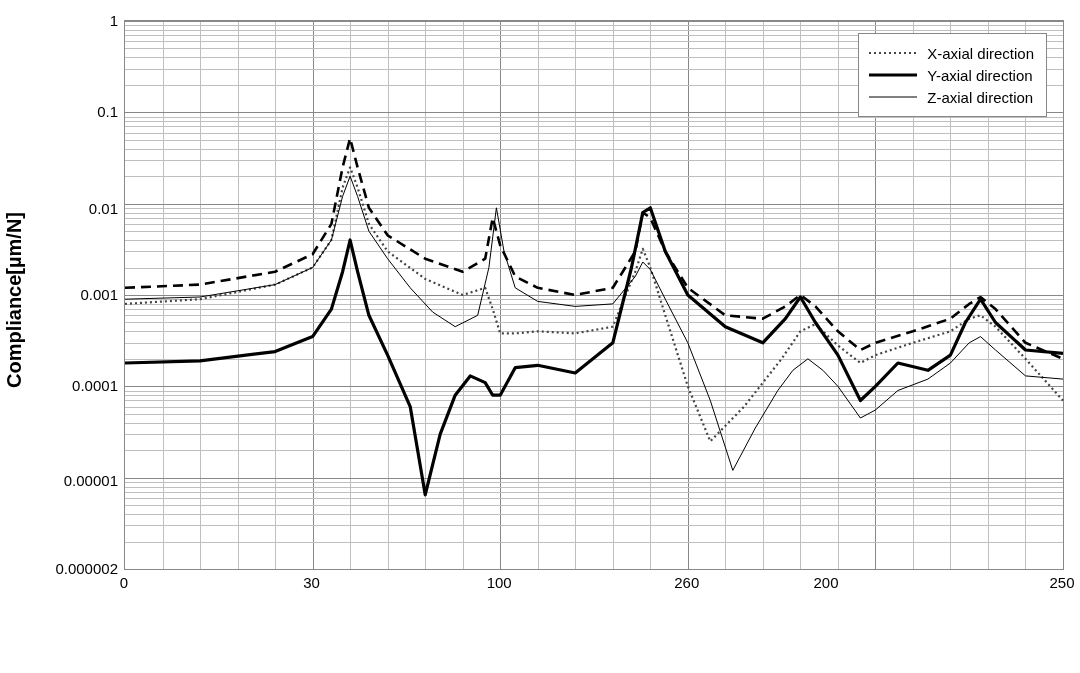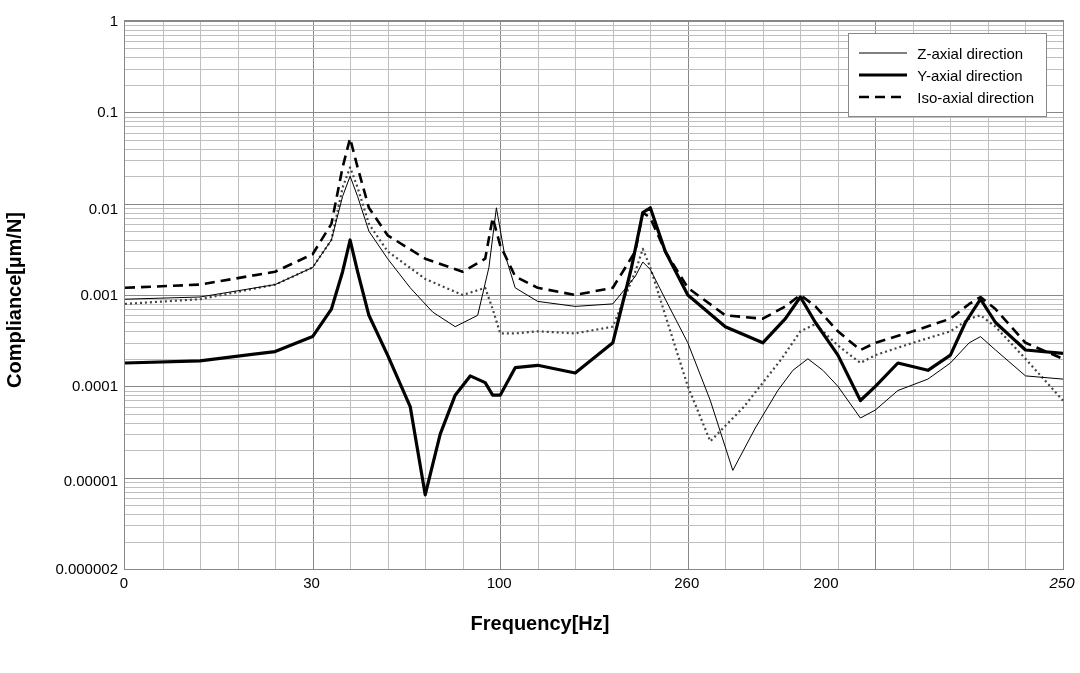--- a/index.html
+++ b/index.html
@@ -77,21 +77,20 @@
     width:48px;height:16px;margin-right:10px;position:relative;
   }
   .legend-swatch svg{width:48px;height:16px;display:block;}
 </style>
 </head>
 <body>
 
 <div class="chart-wrap">
 
   <div class="ylabel">Compliance[µm/N]</div>
-  <div class="xlabel">Frequency[Hz]</div>
 
   <div class="plot">
     <div class="vgrid" id="vgrid">
         <div class="vline" style="left: 37.52px;"></div>
         <div class="vline" style="left: 75.04px;"></div>
         <div class="vline" style="left: 112.56px;"></div>
         <div class="vline" style="left: 150.08px;"></div>
         <div class="vline" style="left: 187.6px; border-left-color: rgb(136, 136, 136);"></div>
         <div class="vline" style="left: 225.12px;"></div>
         <div class="vline" style="left: 262.64px;"></div>
@@ -174,51 +173,51 @@
         <path d="M0.0 282.9 L75.0 278.2 L150.1 263.6 L187.6 246.5 L206.4 219.0 L217.6 166.6 L225.1 146.3 L232.6 166.6 L243.9 202.9 L262.6 230.4 L300.2 257.9 L337.7 274.0 L360.2 266.8 L367.7 288.1 L375.2 312.4 L390.2 312.4 L412.7 310.3 L450.2 312.4 L487.8 305.7 L510.3 250.7 L517.8 227.9 L525.3 246.5 L540.3 294.3 L562.8 365.3 L585.3 420.3 L619.1 385.6 L656.6 337.8 L675.4 310.3 L690.4 303.1 L712.9 324.5 L735.4 342.0 L750.4 334.1 L787.9 321.8 L825.4 310.3 L844.2 297.7 L855.5 294.3 L870.5 305.7 L900.5 337.8 L938.0 379.5 " fill="none" stroke="#444" stroke-width="2.2" stroke-dasharray="2 3" stroke-linejoin="round"></path>
         <path d="M0.0 342.0 L75.0 339.9 L150.1 330.6 L187.6 315.6 L206.4 288.1 L217.6 250.7 L225.1 219.0 L232.6 250.7 L243.9 294.3 L262.6 334.1 L285.2 385.6 L300.2 473.8 L315.2 413.1 L330.2 374.2 L345.2 354.9 L360.2 361.6 L367.7 374.2 L375.2 374.2 L390.2 346.7 L412.7 344.3 L450.2 352.0 L487.8 321.8 L506.5 246.5 L517.8 191.5 L525.3 186.8 L540.3 230.4 L562.8 274.0 L600.3 305.7 L637.8 321.8 L660.4 297.7 L675.4 276.0 L690.4 301.5 L712.9 334.1 L735.4 379.5 L750.4 365.3 L772.9 342.0 L802.9 349.3 L825.4 334.1 L840.4 301.5 L855.5 278.2 L870.5 301.5 L900.5 329.0 L938.0 332.3 " fill="none" stroke="#000" stroke-width="3.2" stroke-linejoin="round"></path>
         <path d="M0.0 278.2 L75.0 276.0 L150.1 263.6 L187.6 246.5 L206.4 219.0 L217.6 175.4 L225.1 155.2 L232.6 175.4 L243.9 210.2 L262.6 237.7 L285.2 266.8 L307.7 291.1 L330.2 305.7 L352.7 294.3 L363.9 246.5 L371.4 186.8 L379.0 230.4 L390.2 266.8 L412.7 280.4 L450.2 285.4 L487.8 282.9 L510.3 255.4 L517.8 241.0 L525.3 248.5 L540.3 278.2 L562.8 321.8 L585.3 379.5 L607.8 449.4 L630.3 407.0 L652.8 369.5 L667.9 349.3 L682.9 337.8 L697.9 349.3 L712.9 365.3 L735.4 397.0 L750.4 389.0 L772.9 369.5 L802.9 358.1 L825.4 342.0 L844.2 321.8 L855.5 315.6 L870.5 329.0 L900.5 354.9 L938.0 358.1 " fill="none" stroke="#000" stroke-width="1" stroke-linejoin="round"></path>
         <path d="M0.0 266.8 L75.0 263.6 L150.1 250.7 L187.6 233.2 L206.4 202.9 L217.6 146.3 L225.1 117.3 L232.6 146.3 L243.9 186.8 L262.6 214.3 L300.2 237.7 L337.7 250.7 L360.2 237.7 L367.7 196.8 L375.2 224.3 L390.2 255.4 L412.7 266.8 L450.2 274.0 L487.8 266.8 L510.3 230.4 L517.8 191.5 L525.3 196.8 L540.3 230.4 L562.8 266.8 L600.3 294.3 L637.8 297.7 L660.4 285.4 L675.4 274.0 L690.4 285.4 L712.9 310.3 L735.4 329.0 L750.4 321.8 L787.9 310.3 L825.4 297.7 L844.2 282.9 L855.5 276.0 L870.5 288.1 L900.5 321.8 L938.0 337.8 " fill="none" stroke="#000" stroke-width="2.6" stroke-dasharray="10 6" stroke-linejoin="round"></path>
       </svg>
 
     <div class="legend-box" id="legend">
         <div class="legend-row">
           <div class="legend-swatch">
             <svg viewBox="0 0 48 16">
-              <path d="M0 8 L48 8" fill="none" stroke="#000" stroke-width="1"></path>
+              <path d="M0 8 L48 8" fill="none" stroke="#444" stroke-width="2.2" stroke-dasharray="2 3"></path>
             </svg>
           </div>
-          <span>Z-axial direction</span>
+          <span>X-axial direction</span>
         </div>
         <div class="legend-row">
           <div class="legend-swatch">
             <svg viewBox="0 0 48 16">
               <path d="M0 8 L48 8" fill="none" stroke="#000" stroke-width="3.2"></path>
             </svg>
           </div>
           <span>Y-axial direction</span>
         </div>
         <div class="legend-row">
           <div class="legend-swatch">
             <svg viewBox="0 0 48 16">
-              <path d="M0 8 L48 8" fill="none" stroke="#000" stroke-width="2.6" stroke-dasharray="10 6"></path>
+              <path d="M0 8 L48 8" fill="none" stroke="#000" stroke-width="1"></path>
             </svg>
           </div>
-          <span>Iso-axial direction</span>
+          <span>Z-axial direction</span>
         </div>
       </div>
   </div>
 
   <div id="xticks">
       <div class="xtick" style="left: 124px;">0</div>
       <div class="xtick" style="left: 311.6px;">30</div>
       <div class="xtick" style="left: 499.2px;">100</div>
       <div class="xtick" style="left: 686.8px;">260</div>
       <div class="xtick" style="left: 826px;">200</div>
-      <div class="xtick" style="left: 1062px; font-style: italic;">250</div>
+      <div class="xtick" style="left: 1062px;">250</div>
     </div>
   <div id="yticks">
       <div class="ytick" style="top: 20px;">1</div>
       <div class="ytick" style="top: 111.333px;">0.1</div>
       <div class="ytick" style="top: 208px;">0.01</div>
       <div class="ytick" style="top: 294px;">0.001</div>
       <div class="ytick" style="top: 385.333px;">0.0001</div>
       <div class="ytick" style="top: 480px;">0.00001</div>
       <div class="ytick" style="top: 568px;">0.000002</div>
     </div>

